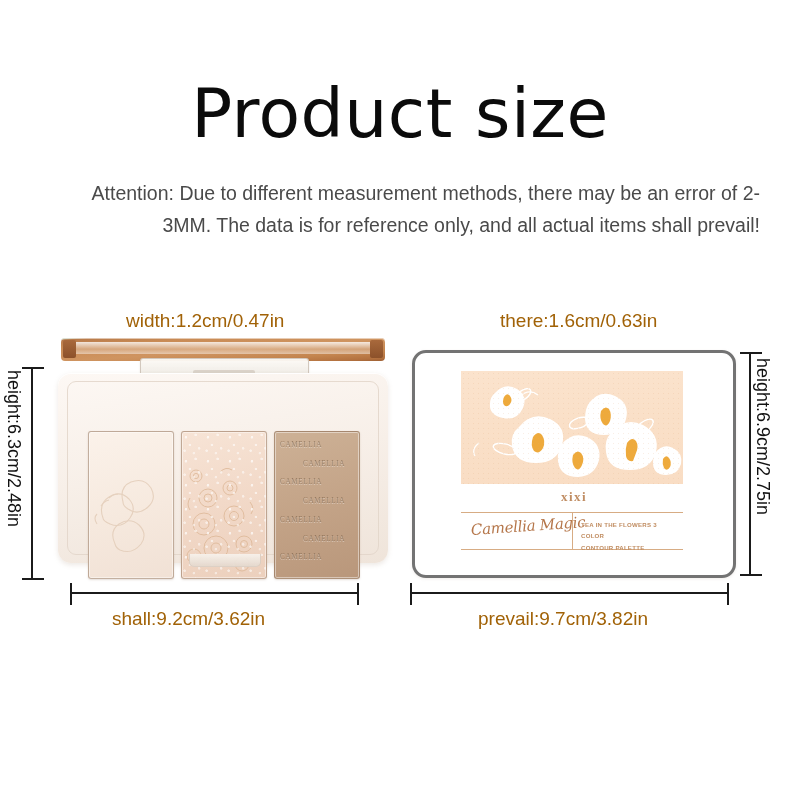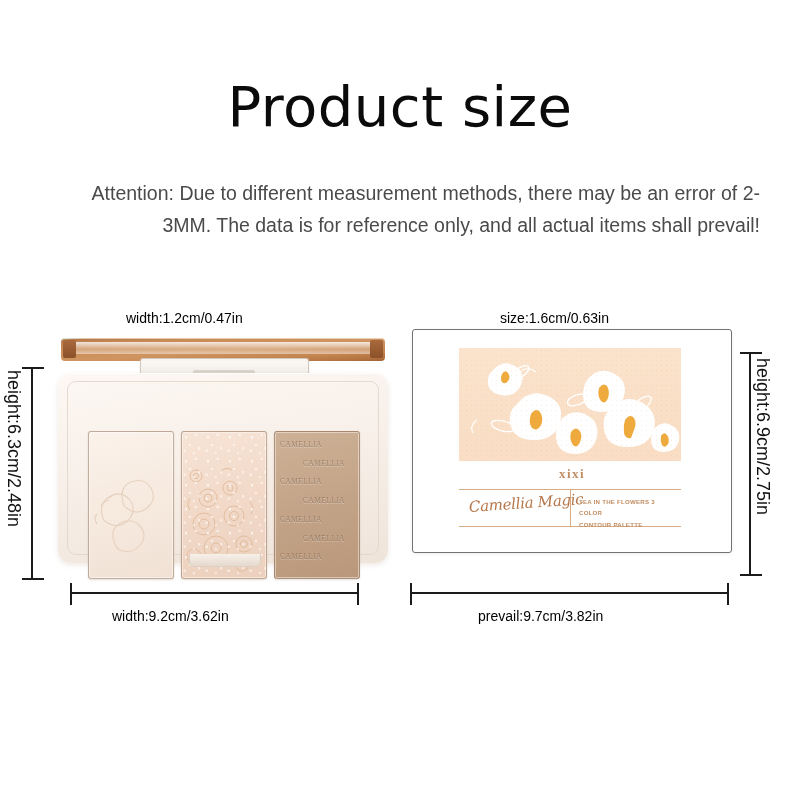--- a/index.html
+++ b/index.html
@@ -16,21 +16,21 @@
     -webkit-font-smoothing: antialiased;
   }
 
   
   #page-title {
     position: absolute;
     top: 78px;
     left: 0;
     width: 800px;
     text-align: center;
-    font-size: 56px;
+    font-size: 68px;
     font-weight: 400;
     color: #0b0b0b;
     letter-spacing: 0.5px;
     line-height: 1.05;
     font-family: "DejaVu Sans", sans-serif;
   }
   #attention-text {
     position: absolute;
     top: 178px;
     left: 44px;
@@ -38,22 +38,22 @@
     text-align: right;
     font-size: 19.5px;
     line-height: 1.62;
     color: #4a4a4a;
     font-family: "Liberation Sans", sans-serif;
   }
 
   
   .dim-label {
     position: absolute;
-    font-size: 14px;
-    color: #000000;
+    font-size: 19px;
+    color: #a16207;
     white-space: nowrap;
     font-family: "Liberation Sans", sans-serif;
   }
   .dim-label-vert {
     position: absolute;
     font-size: 18px;
     color: #111111;
     white-space: nowrap;
     transform-origin: 0 0;
     font-family: "Liberation Sans", sans-serif;
@@ -257,26 +257,26 @@
     margin-bottom: 11.5px;
     white-space: nowrap;
   }
   .camellia-rows span:nth-child(odd)  { margin-left: 5px;  }
   .camellia-rows span:nth-child(even) { margin-left: 28px; }
 
   
   #box-product {
     position: absolute;
     left: 412px;
-    top: 329px;
+    top: 350px;
     width: 318px;
     height: 222px;
     background: #ffffff;
-    border: 1px solid #737373;
-    border-radius: 3px;
+    border: 3px solid #737373;
+    border-radius: 14px;
     box-shadow: 0 1px 3px rgba(170,155,140,.18);
     overflow: hidden;
   }
   .box-art-panel {
     position: absolute;
     left: 46px;
     top: 18px;
     width: 222px;
     height: 113px;
     background: linear-gradient(177deg, #fbe3cd 0%, #fae0c8 45%, #f9ddc4 100%);
@@ -419,23 +419,23 @@
           <span>CAMELLIA</span>
           <span>CAMELLIA</span>
         </div>
     </div>
   </div>
 
   <div class="palette-thumb-tab"></div>
 </div>
 
 <div class="dim-bracket-h" style="left:72px; top:592px; width:285px;"></div>
-<div class="dim-label" style="left:112px; top:608px;">width:9.2cm/3.62in</div>
-
-<div class="dim-label" style="left:500px; top:310px;">size:1.6cm/0.63in</div>
+<div class="dim-label" style="left:112px; top:608px;">shall:9.2cm/3.62in</div>
+
+<div class="dim-label" style="left:500px; top:310px;">there:1.6cm/0.63in</div>
 
 <div class="dim-bracket-v" style="left:749px; top:354px; height:220px;"></div>
 <div class="dim-label-vert" style="left:773px; top:358px; transform:rotate(90deg);">height:6.9cm/2.75in</div>
 
 <div id="box-product">
 
   <div class="box-art-panel">
     <svg viewBox="0 0 222 113" preserveAspectRatio="none" style="position:absolute; inset:0; width:100%; height:100%;">
       <g stroke="#ffffff" stroke-width="1.2" fill="none" opacity="0.95">
         <path d="M58 26 q10 -9 19 -2 M18 72 q-8 6 -4 13"></path>

